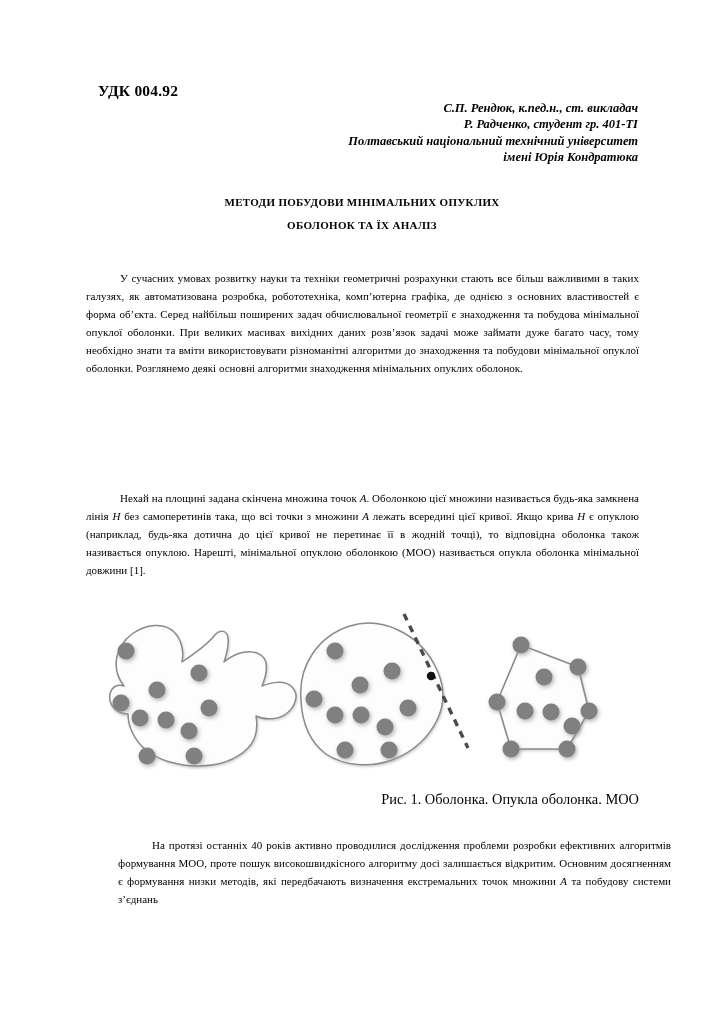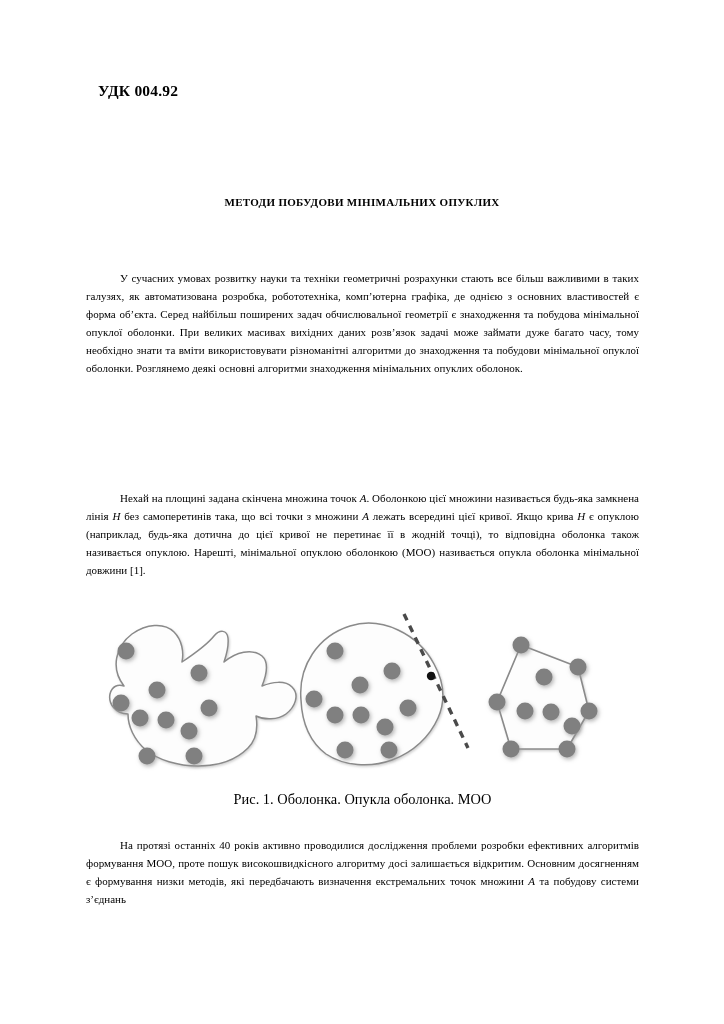--- a/index.html
+++ b/index.html
@@ -74,54 +74,61 @@
   }
   .body-block p {
     margin: 0;
     text-indent: 34px;
     text-align: justify;
   }
   .body-block p:last-child { text-align-last: left; }
 
   #para1 { top: 269px; }
   #para2 { top: 489px; }
-  #para3 { top: 836px; }
+  #para3 { top: 836px; margin-left: 32px; }
 
   .it { font-style: italic; }
 
   
   .figure {
     position: absolute;
     left: 86px;
     top: 608px;
     width: 553px;
     height: 185px;
   }
   .figure svg { display: block; }
 
   .caption {
     position: absolute;
     left: 86px;
     top: 789px;
     width: 553px;
-    text-align: center;
+    text-align: right;
     font-size: 14.4px;
     line-height: 20px;
   }
 </style>
 </head>
 <body>
 
 <div class="page">
 
   <div class="udk">УДК 004.92</div>
 
+  <div class="authors">
+    <div>С.П. Рендюк, к.пед.н., ст. викладач</div>
+    <div>Р. Радченко, студент гр. 401-ТІ</div>
+    <div>Полтавський національний технічний університет</div>
+    <div>імені Юрія Кондратюка</div>
+  </div>
 
   <div class="title">
     <div>МЕТОДИ ПОБУДОВИ МІНІМАЛЬНИХ ОПУКЛИХ</div>
+    <div>ОБОЛОНОК ТА ЇХ АНАЛІЗ</div>
   </div>
 
   <div class="body-block" id="para1">
     <p>У сучасних умовах розвитку науки та техніки геометричні розрахунки стають все більш важливими в таких галузях, як автоматизована розробка, робототехніка, комп’ютерна графіка, де однією з основних властивостей є форма об’єкта. Серед найбільш поширених задач обчислювальної геометрії є знаходження та побудова мінімальної опуклої оболонки. При великих масивах вихідних даних розв’язок задачі може займати дуже багато часу, тому необхідно знати та вміти використовувати різноманітні алгоритми до знаходження та побудови мінімальної опуклої оболонки. Розглянемо деякі основні алгоритми знаходження мінімальних опуклих оболонок.</p>
   </div>
 
   <div class="body-block" id="para2">
     <p><span>Нехай на площині задана скінчена множина точок </span><span class="it">A</span><span>. Оболонкою цієї множини називається будь-яка замкнена лінія </span><span class="it">H</span><span> без самоперетинів така, що всі точки з множини </span><span class="it">A</span><span> лежать всередині цієї кривої. Якщо крива </span><span class="it">H</span><span> є опуклою (наприклад, будь-яка дотична до цієї кривої не перетинає її в жодній точці), то відповідна оболонка також називається опуклою. Нарешті, мінімальної опуклою оболонкою (МОО) називається опукла оболонка мінімальної довжини [1].</span></p>
   </div>
 

